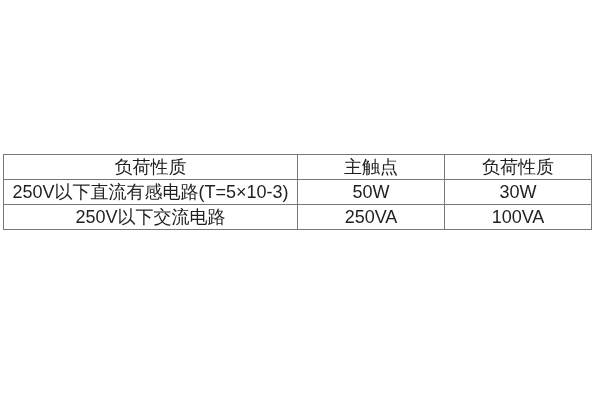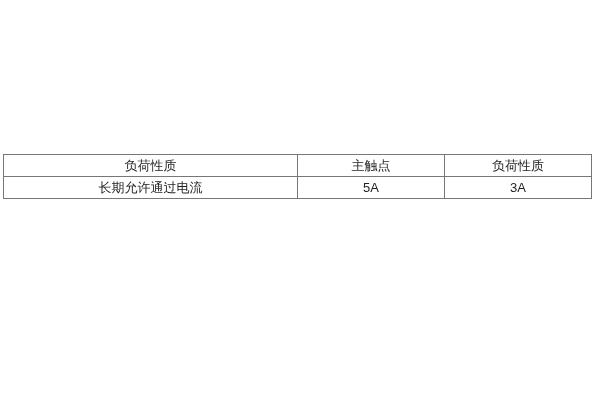--- a/index.html
+++ b/index.html
@@ -23,21 +23,21 @@
     table-layout: fixed;
     background: #ffffff;
   }
   .spec-table th,
   .spec-table td {
     border: 1px solid #777777;
     height: 21px;
     padding: 0 4px;
     text-align: center;
     vertical-align: middle;
-    font-size: 13px;
+    font-size: 18px;
     font-weight: normal;
     color: #1f1f1f;
     white-space: nowrap;
     overflow: hidden;
   }
   .col-load   { width: 50%; }
   .col-main   { width: 25%; }
   .col-signal { width: 25%; }
 </style>
 </head>
@@ -51,18 +51,23 @@
   </colgroup>
   <thead>
     <tr>
       <th>负荷性质</th>
       <th>主触点</th>
       <th>负荷性质</th>
     </tr>
   </thead>
   <tbody>
     <tr>
-      <td>长期允许通过电流</td>
-      <td>5A</td>
-      <td>3A</td>
+      <td>250V以下直流有感电路(T=5×10-3)</td>
+      <td>50W</td>
+      <td>30W</td>
+    </tr>
+    <tr>
+      <td>250V以下交流电路</td>
+      <td>250VA</td>
+      <td>100VA</td>
     </tr>
   </tbody>
 </table>
 
 </body></html>

